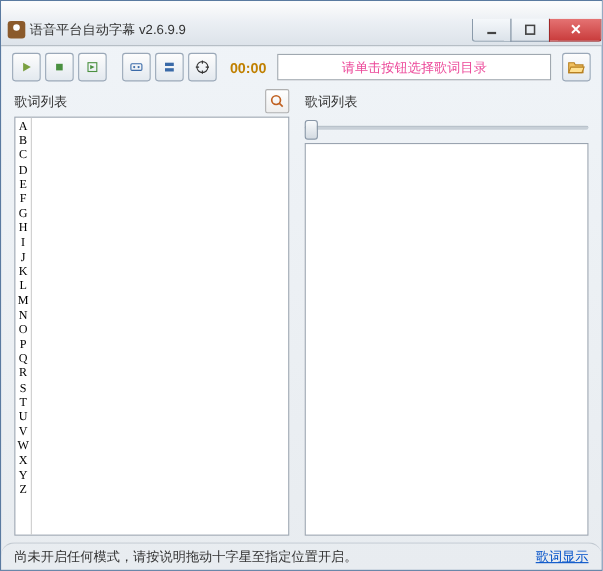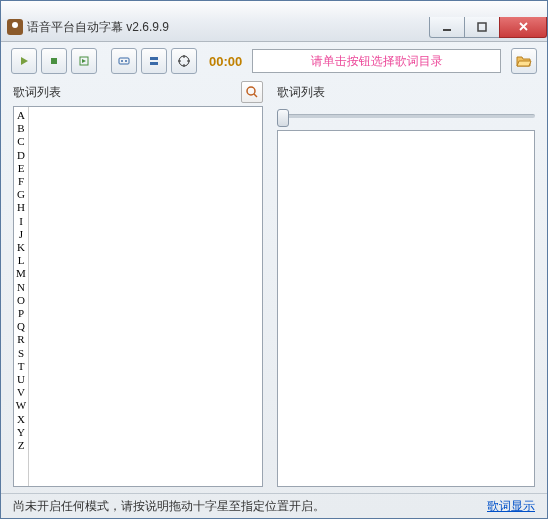--- a/index.html
+++ b/index.html
@@ -159,20 +159,21 @@
     flex:1;
     border:1px solid #9aa4b0;
     background:#fff;
   }
   .statusbar{
     height:24px;
     border-top:1px solid #c0c8d0;
     display:flex;align-items:center;
     padding:0 12px;
     color:#333;
+    border-radius:12px;
   }
   .link{ margin-left:auto;color:#0050c8;text-decoration:underline;cursor:pointer;}
   svg{display:block;}
 </style>
 </head>
 <body>
 
 <div class="window">
   <div class="titlebar">
     <div class="title-icon"></div>

